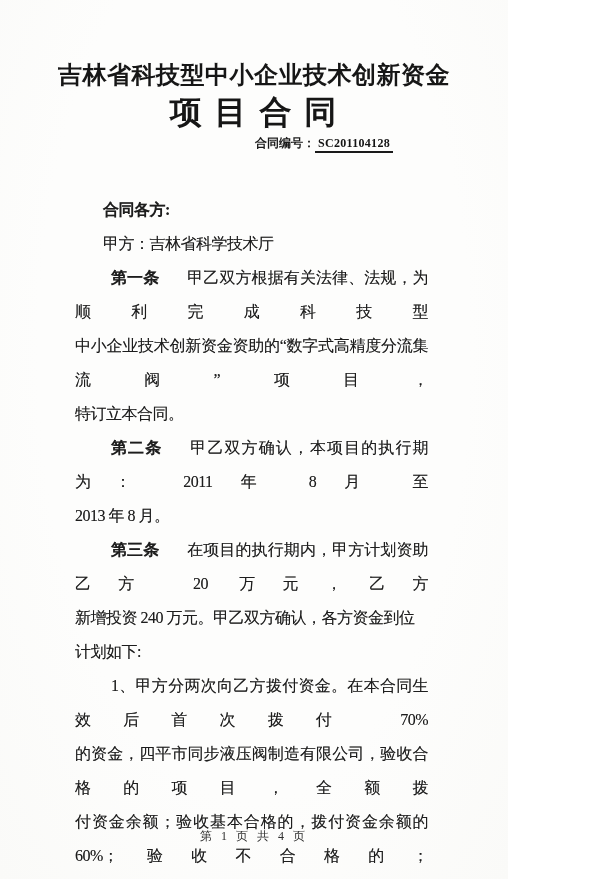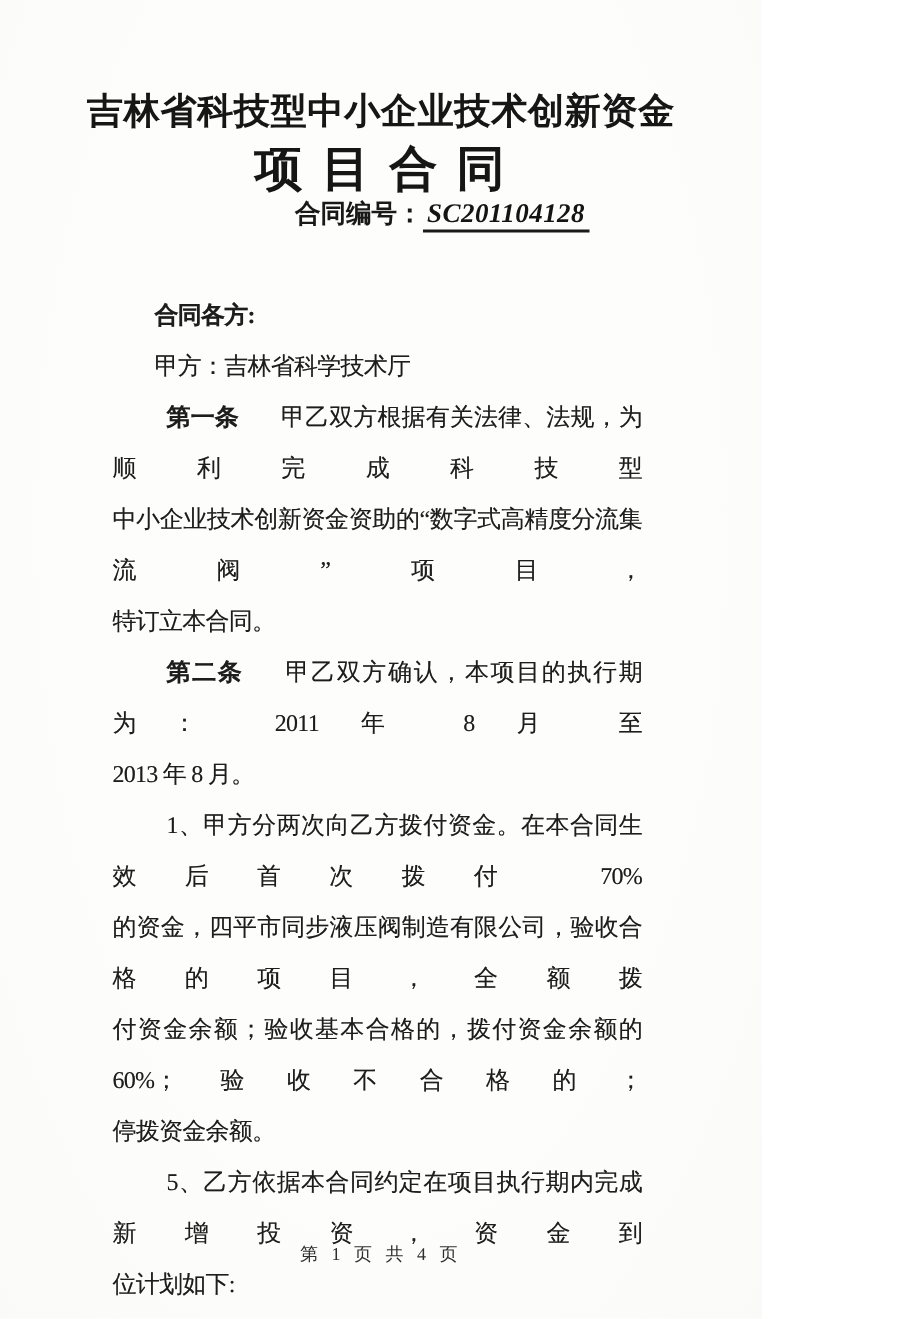--- a/index.html
+++ b/index.html
@@ -36,32 +36,31 @@
   }
   .contract-line {
     margin-top: 8px;
     line-height: 20px;
     text-align: right;
     padding-right: 115px;
   }
   .contract-label {
     font-family: "Liberation Sans", sans-serif;
     font-weight: 700;
-    font-size: 17px;
+    font-size: 12px;
     color: #191919;
   }
   .contract-value {
     font-family: "Liberation Serif", serif;
     font-weight: 700;
-    font-size: 18px;
+    font-size: 12px;
     color: #141414;
     border-bottom: 2px solid #1a1a1a;
     padding: 0 3px 1px 3px;
     letter-spacing: 0.3px;
-    font-style: italic;
   }
   .doc-body {
     margin: 40px 80px 0 75px;
     font-size: 16px;
     line-height: 34px;
     letter-spacing: -0.5px;
     text-shadow: 0 0 0.4px rgba(20,20,20,0.45);
   }
   .ln { text-align: left; }
   .jl { text-align: justify; text-align-last: justify; }
@@ -102,20 +101,24 @@
       <div class="ln ind2 jl"><span class="cnum">第一条</span><span>甲乙双方根据有关法律、法规，为顺利完成科技型</span></div>
       <div class="ln jl">中小企业技术创新资金资助的“数字式高精度分流集流阀”项目，</div>
       <div class="ln">特订立本合同。</div>
     </div>
 
     <div>
       <div class="ln ind2 jl"><span class="cnum">第二条</span><span>甲乙双方确认，本项目的执行期为： 2011 年 8 月 至</span></div>
       <div class="ln">2013 年 8 月。</div>
     </div>
 
+    <div>
+      <div class="ln ind2 jl"><span class="cnum">第三条</span><span>在项目的执行期内，甲方计划资助乙方 20 万元，乙方</span></div>
+      <div class="ln">新增投资 240  万元。甲乙双方确认，各方资金到位计划如下:</div>
+    </div>
 
     <div>
       <div class="ln ind2 jl">1、甲方分两次向乙方拨付资金。在本合同生效后首次拨付 70%</div>
       <div class="ln jl">的资金，四平市同步液压阀制造有限公司，验收合格的项目，全额拨</div>
       <div class="ln jl">付资金余额；验收基本合格的，拨付资金余额的 60%；验收不合格的；</div>
       <div class="ln">停拨资金余额。</div>
     </div>
 
     <div>
       <div class="ln ind2 jl">5、乙方依据本合同约定在项目执行期内完成新增投资，资金到</div>

